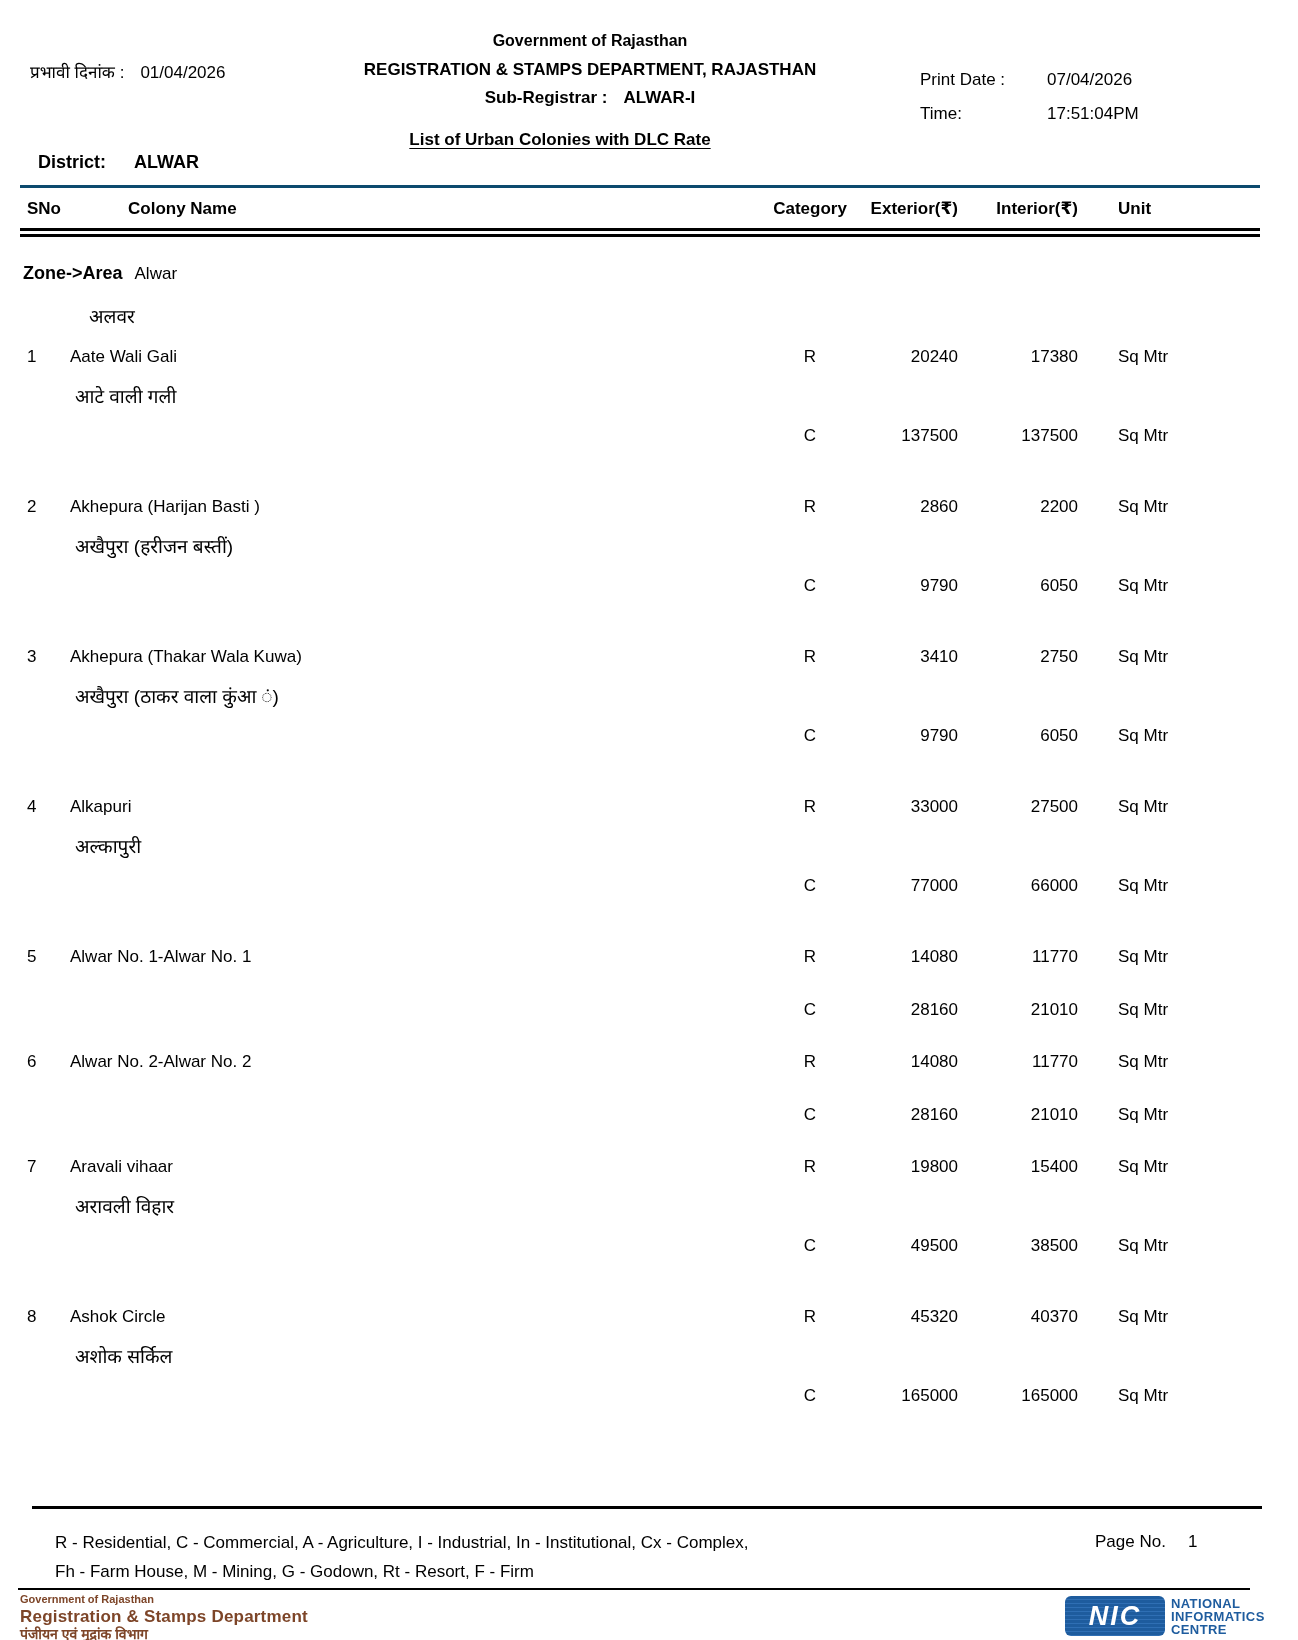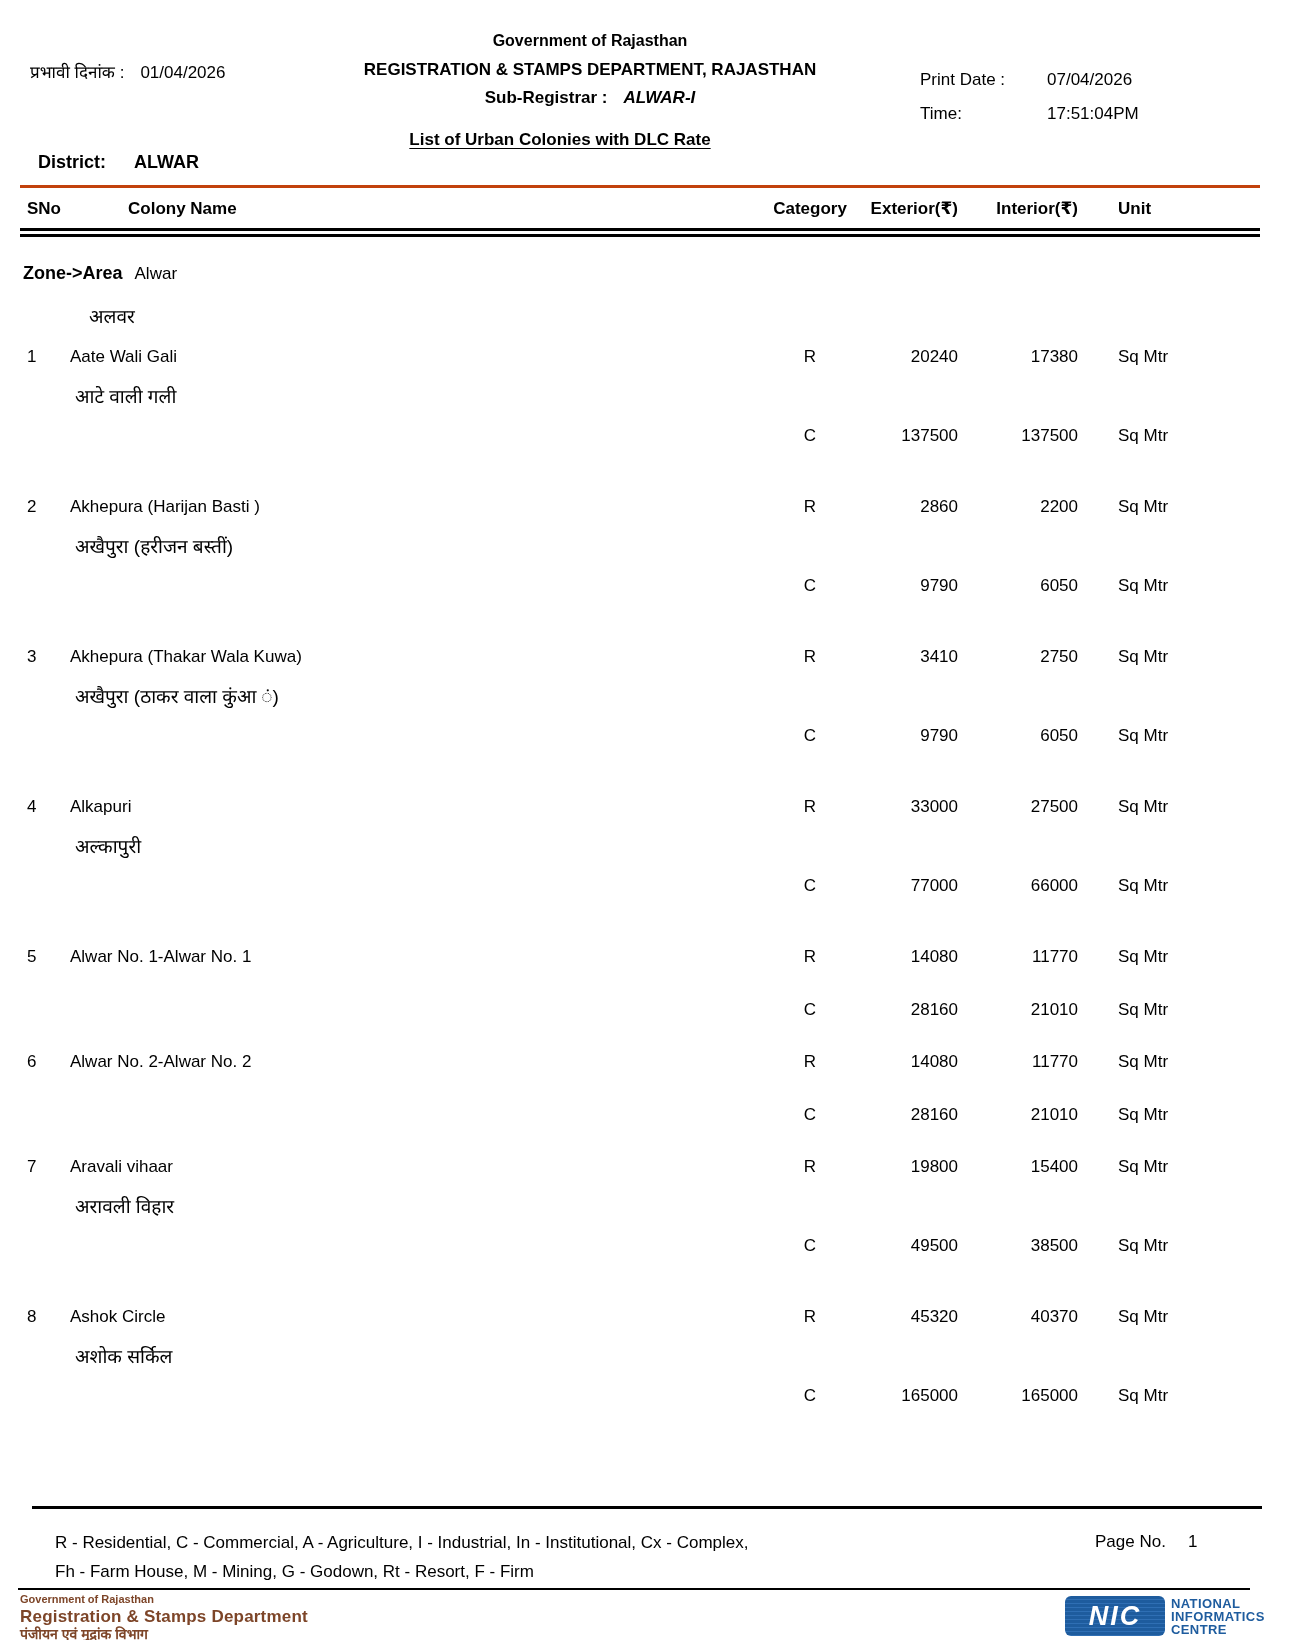--- a/index.html
+++ b/index.html
@@ -13,35 +13,35 @@
     font-size:17px;
     overflow:hidden;
   }
   
   .eff-date{position:absolute;left:30px;top:60px;white-space:nowrap;}
   .eff-date .val{margin-left:16px;}
   .center-head{position:absolute;left:340px;top:32px;width:500px;text-align:center;}
   .center-head .l1{font-weight:bold;font-size:16px;margin-bottom:10px;}
   .center-head .l2{font-weight:bold;font-size:17px;margin-bottom:8px;}
   .center-head .l3{font-weight:bold;font-size:17px;}
-  .center-head .l3 .val{margin-left:16px;font-style:italic;}
+  .center-head .l3 .val{margin-left:16px;}
   .print-block{position:absolute;left:920px;top:70px;display:grid;grid-template-columns:127px auto;row-gap:14px;}
   .doc-title{position:absolute;left:300px;top:130px;width:520px;text-align:center;font-weight:bold;font-size:17px;}
   .doc-title span{text-decoration:underline;text-underline-offset:3px;}
   .district-row{position:absolute;left:38px;top:152px;font-weight:bold;font-size:18px;}
   .district-row .val{margin-left:28px;}
   
   .table-area{position:absolute;left:20px;top:185px;width:1240px;}
   .tgrid{display:grid;grid-template-columns:50px 698px 84px 116px 117px 175px;line-height:20px;}
   .c-sno{padding-left:7px;}
   .c-cat{text-align:center;}
   .c-ext{text-align:right;padding-right:10px;}
   .c-int{text-align:right;padding-right:7px;}
   .c-unit{padding-left:33px;white-space:nowrap;}
-  .thead{border-top:3px solid #c2410c;font-weight:bold;}
+  .thead{border-top:3px solid #0c4a6e;font-weight:bold;}
   .thead .tgrid{padding:11px 0 9px;}
   .thead .c-name{padding-left:58px;}
   .dline{height:3px;background:#000;}
   .dline + .dline{margin-top:3px;}
   .zone-row{margin-top:26px;padding-left:3px;font-size:18px;line-height:20px;}
   .zone-row .zlabel{font-weight:bold;}
   .zone-row .zval{font-size:17px;margin-left:12px;}
   .zone-hindi{margin-left:69px;margin-top:20px;font-size:19px;line-height:26px;margin-bottom:17px;}
   .colony{margin-bottom:51px;}
   .colony .hindi{margin-top:17px;margin-left:55px;font-size:19px;line-height:26px;}

